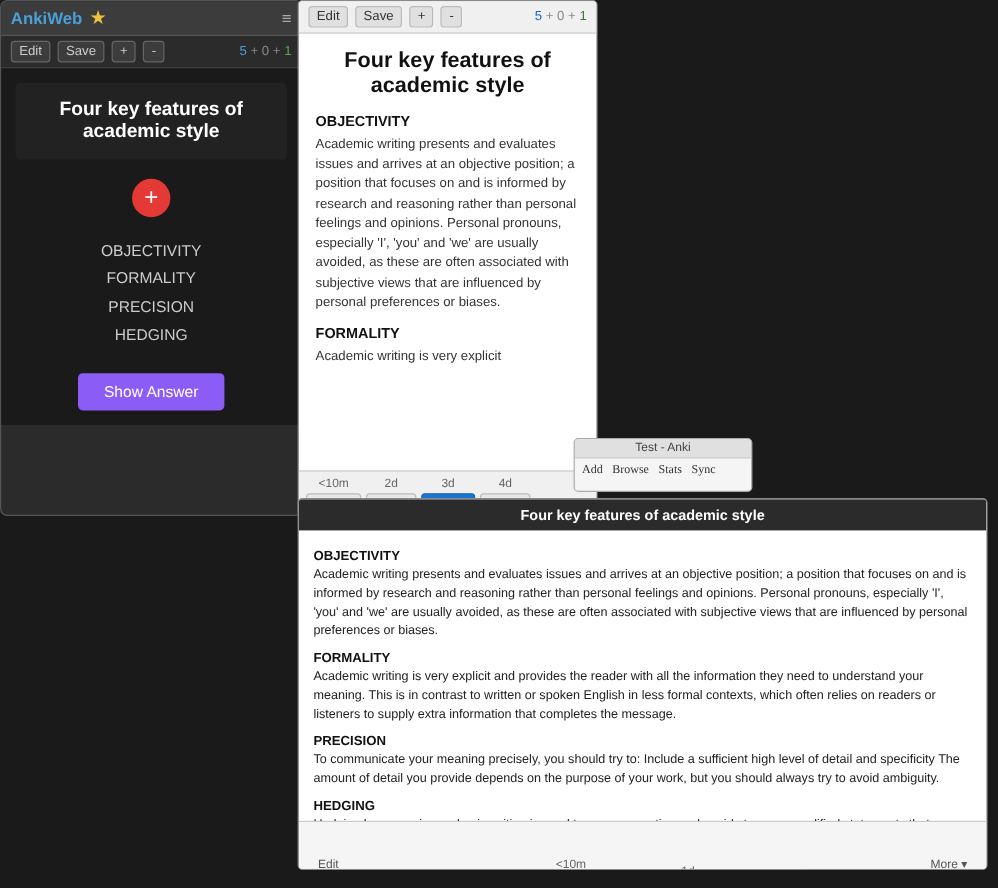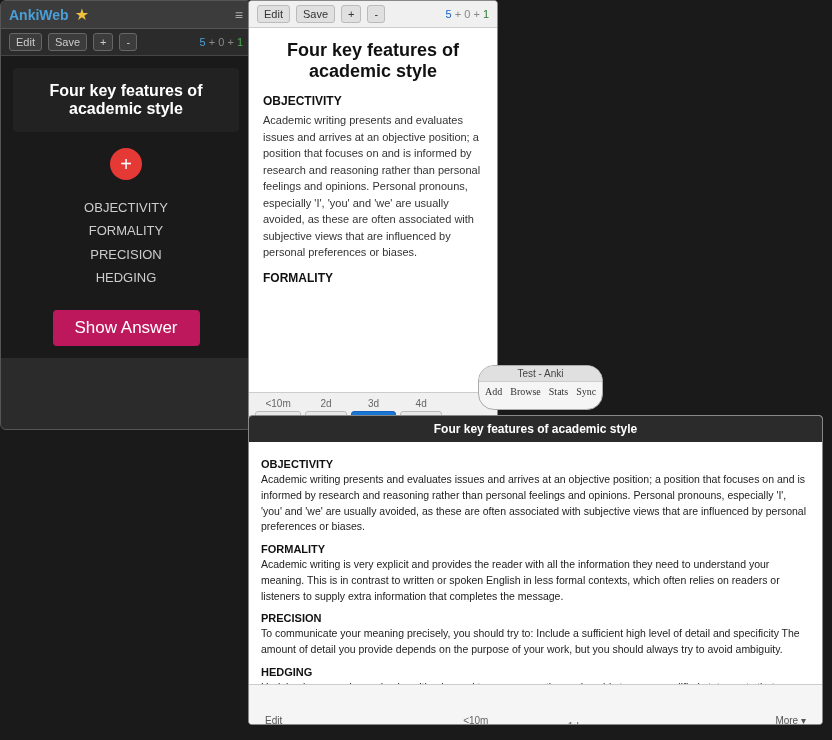--- a/index.html
+++ b/index.html
@@ -101,26 +101,26 @@
       margin-bottom: 16px;
     }
     .front-window .card-items {
       text-align: center;
       color: #ccc;
       font-size: 13px;
       line-height: 1.8;
     }
     .front-window .show-answer-btn {
       margin-top: 20px;
-      background: #be185d;
+      background: #8b5cf6;
       color: #fff;
       border: none;
       border-radius: 4px;
       padding: 8px 22px;
-      font-size: 17px;
+      font-size: 13px;
       cursor: pointer;
     }
 
     
     .back-window {
       position: absolute;
       top: 0;
       left: 248px;
       width: 250px;
       height: 430px;
@@ -211,25 +211,25 @@
       background: #1976d2;
       color: #fff;
       border-color: #1565c0;
     }
 
     
     .test-window {
       position: absolute;
       top: 365px;
       left: 478px;
-      width: 125px;
+      width: 149px;
       height: 45px;
       background: #f5f5f5;
       border: 1px solid #aaa;
-      border-radius: 16px;
+      border-radius: 4px;
       overflow: hidden;
     }
     .test-window .title-bar {
       background: #e0e0e0;
       padding: 2px 6px;
       font-size: 10px;
       color: #444;
       border-bottom: 1px solid #ccc;
       text-align: center;
     }
@@ -379,20 +379,21 @@
       <span class="blue">5</span>
       <span class="gray"> + 0 + </span>
       <span class="green">1</span>
     </span>
   </div>
   <div class="card-content">
     <div class="card-title-back">Four key features of academic style</div>
     <div class="section-head">OBJECTIVITY</div>
     <div class="section-body">Academic writing presents and evaluates issues and arrives at an objective position; a position that focuses on and is informed by research and reasoning rather than personal feelings and opinions. Personal pronouns, especially 'I', 'you' and 'we' are usually avoided, as these are often associated with subjective views that are influenced by personal preferences or biases.</div>
     <div class="section-head">FORMALITY</div>
+    <div class="section-body">Academic writing is very explicit</div>
   </div>
   <div class="answer-buttons">
     <div class="btn-col">
       <span class="time-label">&lt;10m</span>
       <button>Again</button>
     </div>
     <div class="btn-col">
       <span class="time-label">2d</span>
       <button>Hard</button>
     </div>

